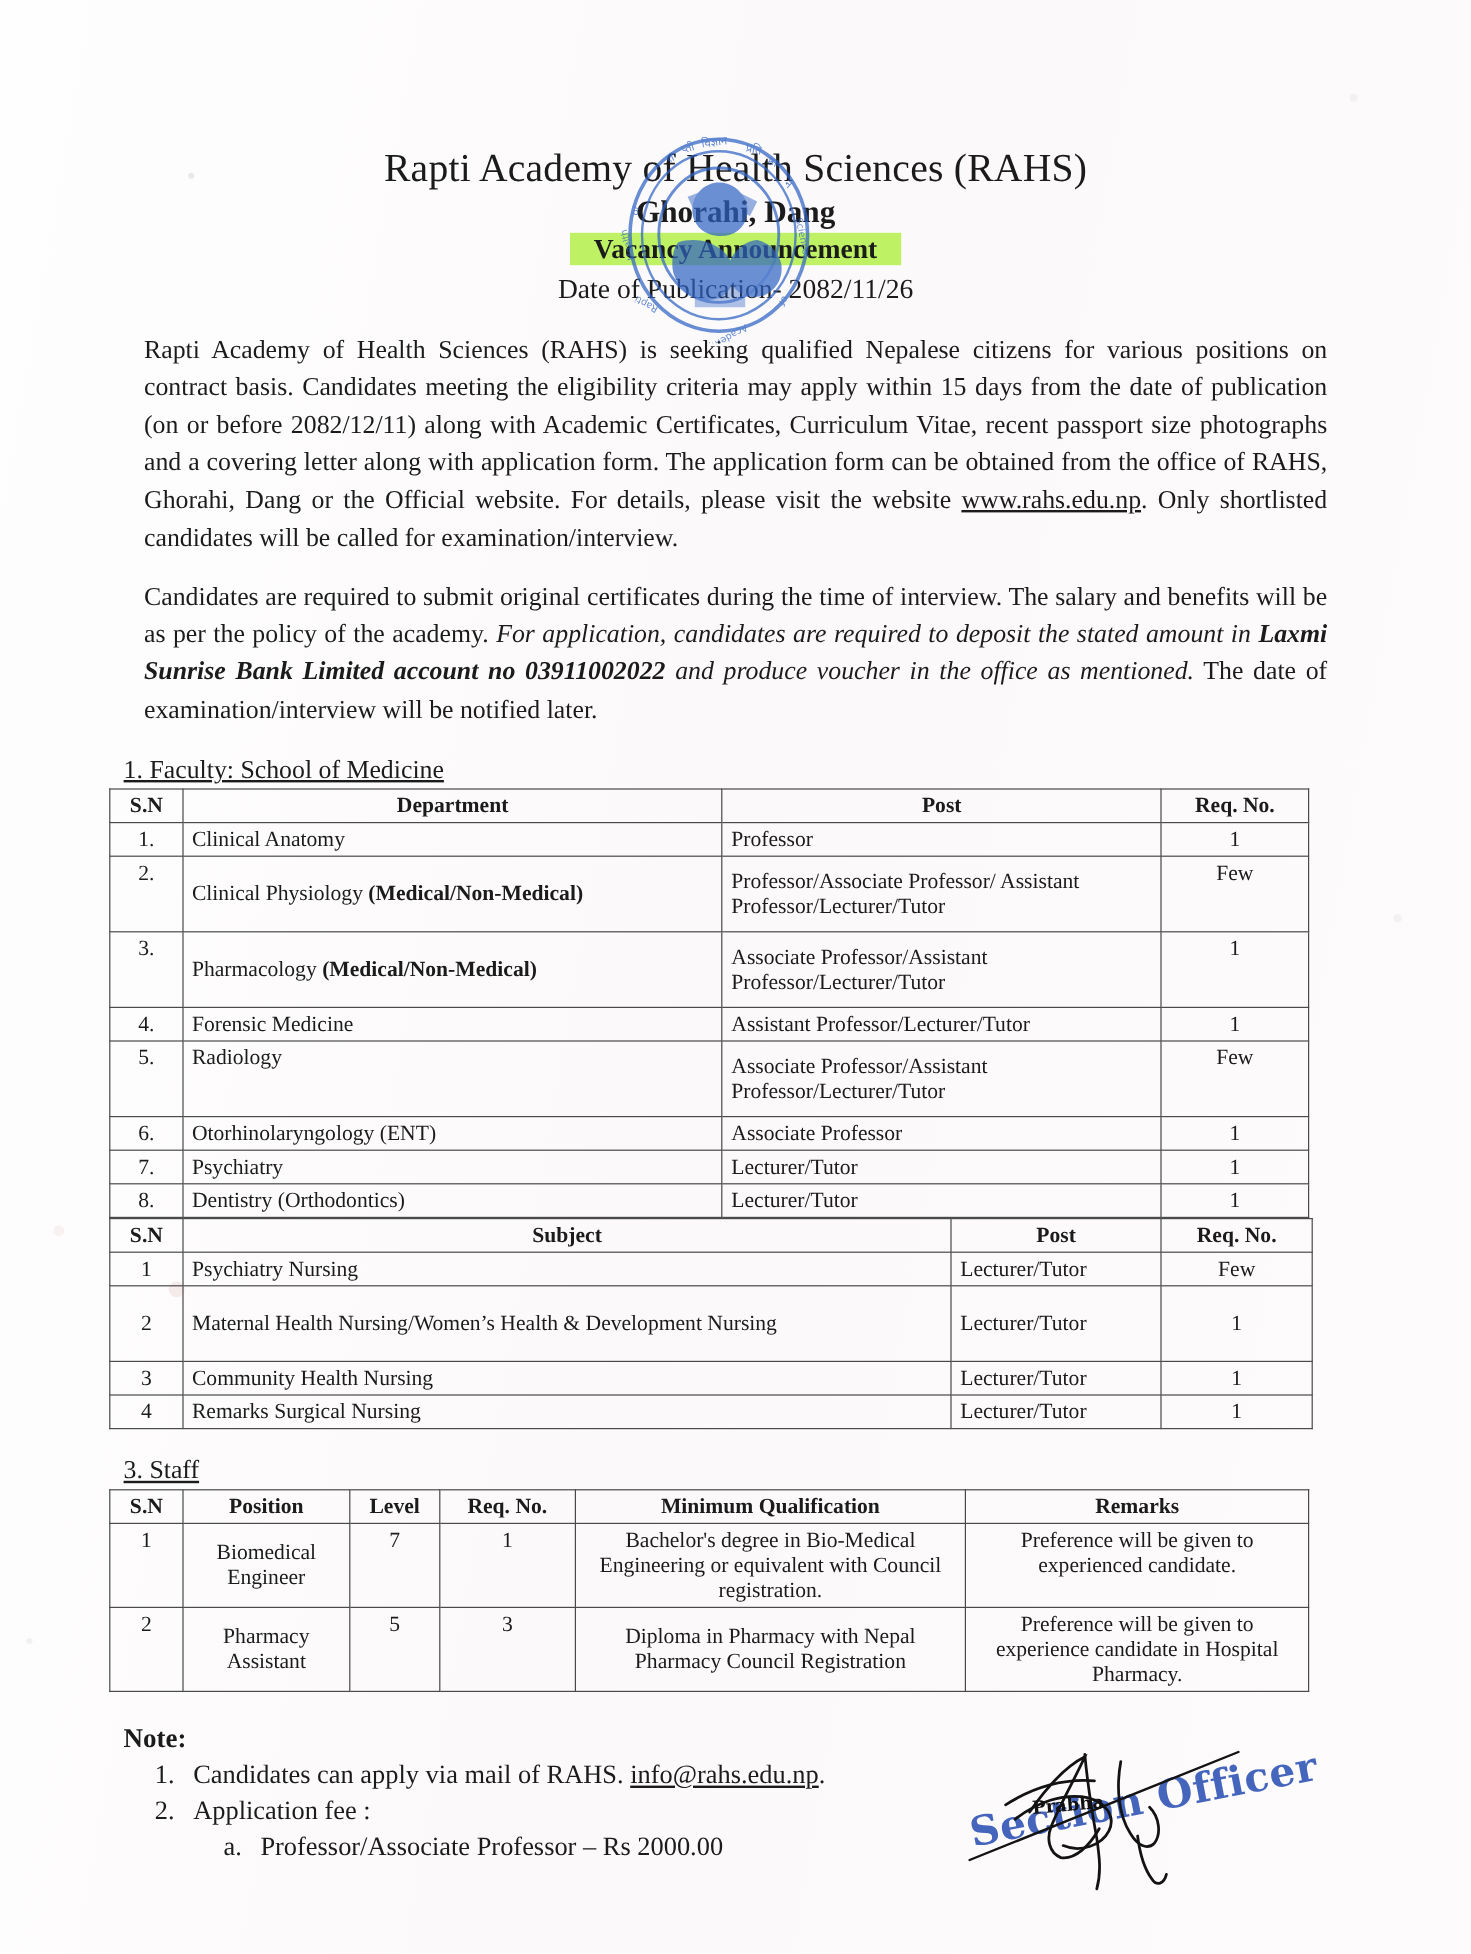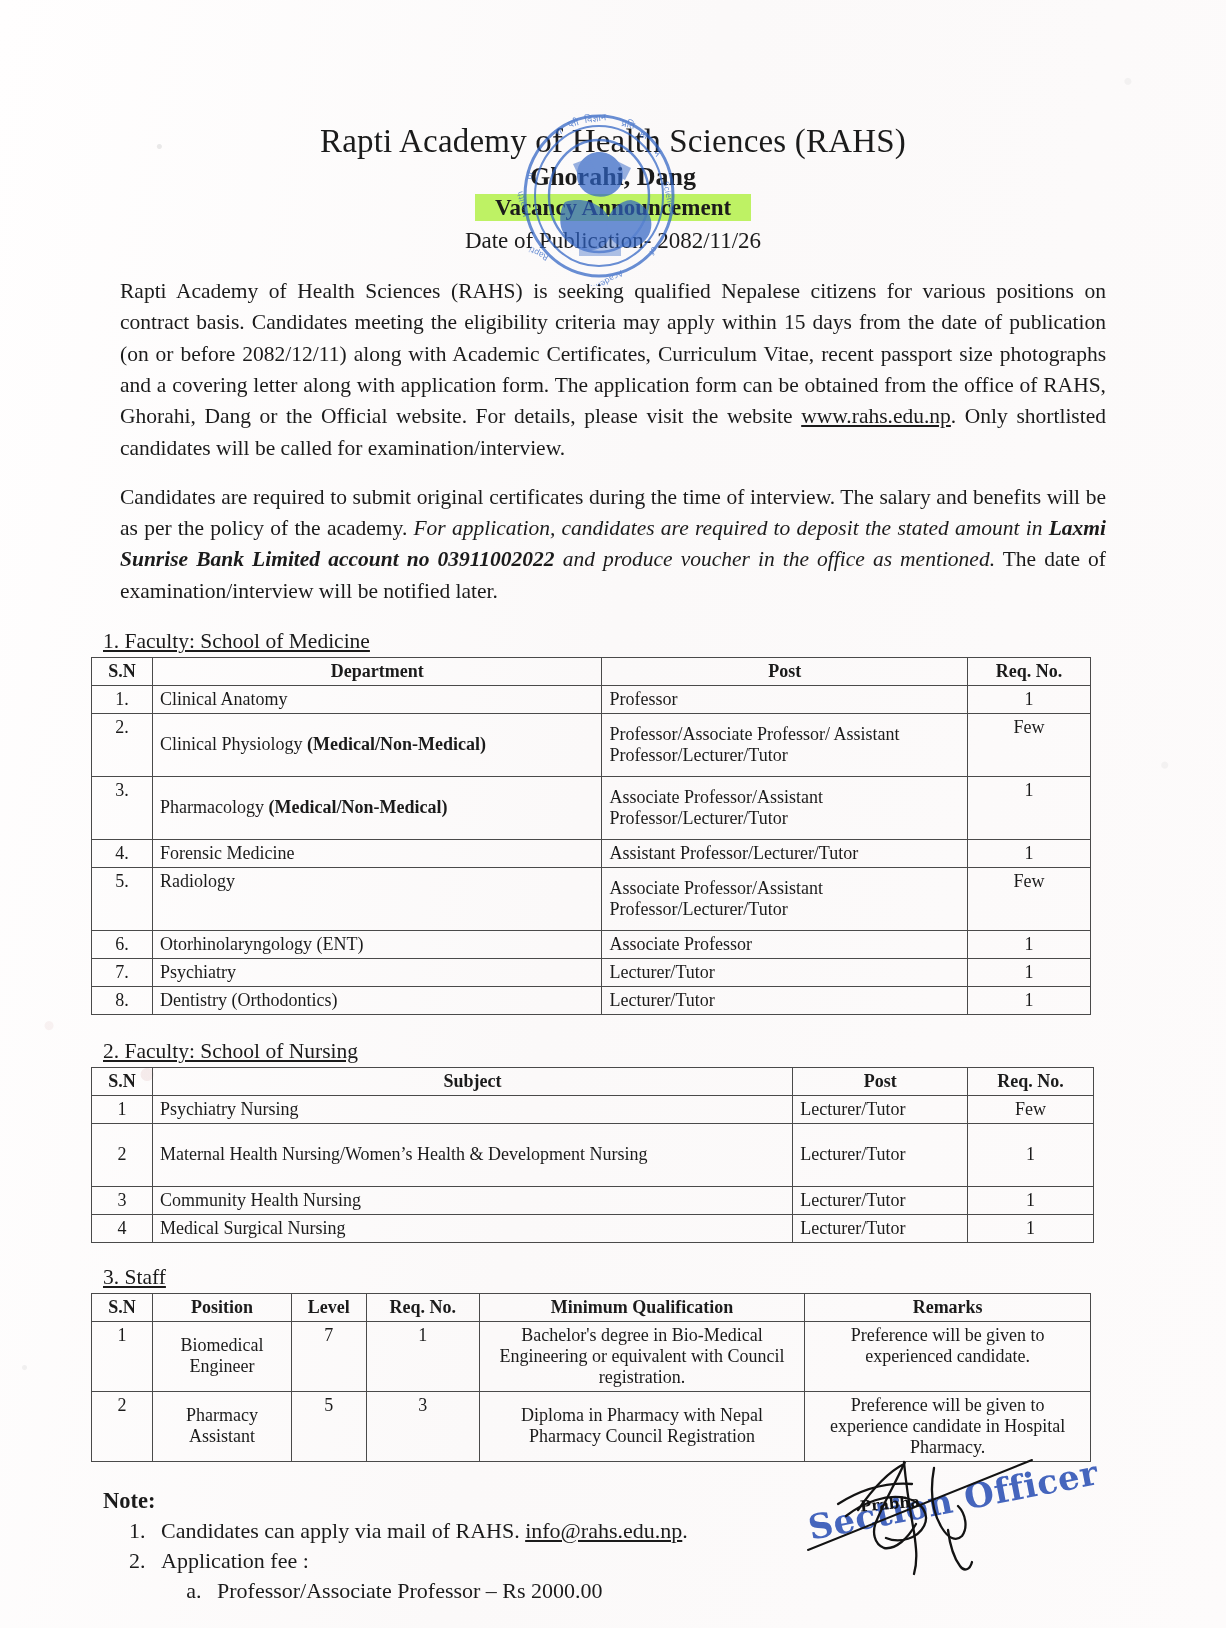--- a/index.html
+++ b/index.html
@@ -325,21 +325,20 @@
         </tr>
         <tr>
           <td class="c-center">8.</td>
           <td class="c-left">Dentistry (Orthodontics)</td>
           <td class="c-left">Lecturer/Tutor</td>
           <td class="c-center">1</td>
         </tr>
       </tbody>
     </table>
 
-    <div class="sec-head h2">2. Faculty: School of Nursing</div>
     <table class="t-nur">
       <colgroup>
           <col class="sn">
           <col class="subj">
           <col class="post">
           <col class="req">
         </colgroup>
       <thead>
         <tr>
           <th>S.N</th>
@@ -362,21 +361,21 @@
           <td class="c-center">1</td>
         </tr>
         <tr>
           <td class="c-center">3</td>
           <td class="c-left">Community Health Nursing</td>
           <td class="c-left">Lecturer/Tutor</td>
           <td class="c-center">1</td>
         </tr>
         <tr>
           <td class="c-center">4</td>
-          <td class="c-left">Medical Surgical Nursing</td>
+          <td class="c-left">Remarks Surgical Nursing</td>
           <td class="c-left">Lecturer/Tutor</td>
           <td class="c-center">1</td>
         </tr>
       </tbody>
     </table>
 
     <div class="sec-head h3">3. Staff</div>
     <table class="t-staff">
       <colgroup>
           <col class="sn">

